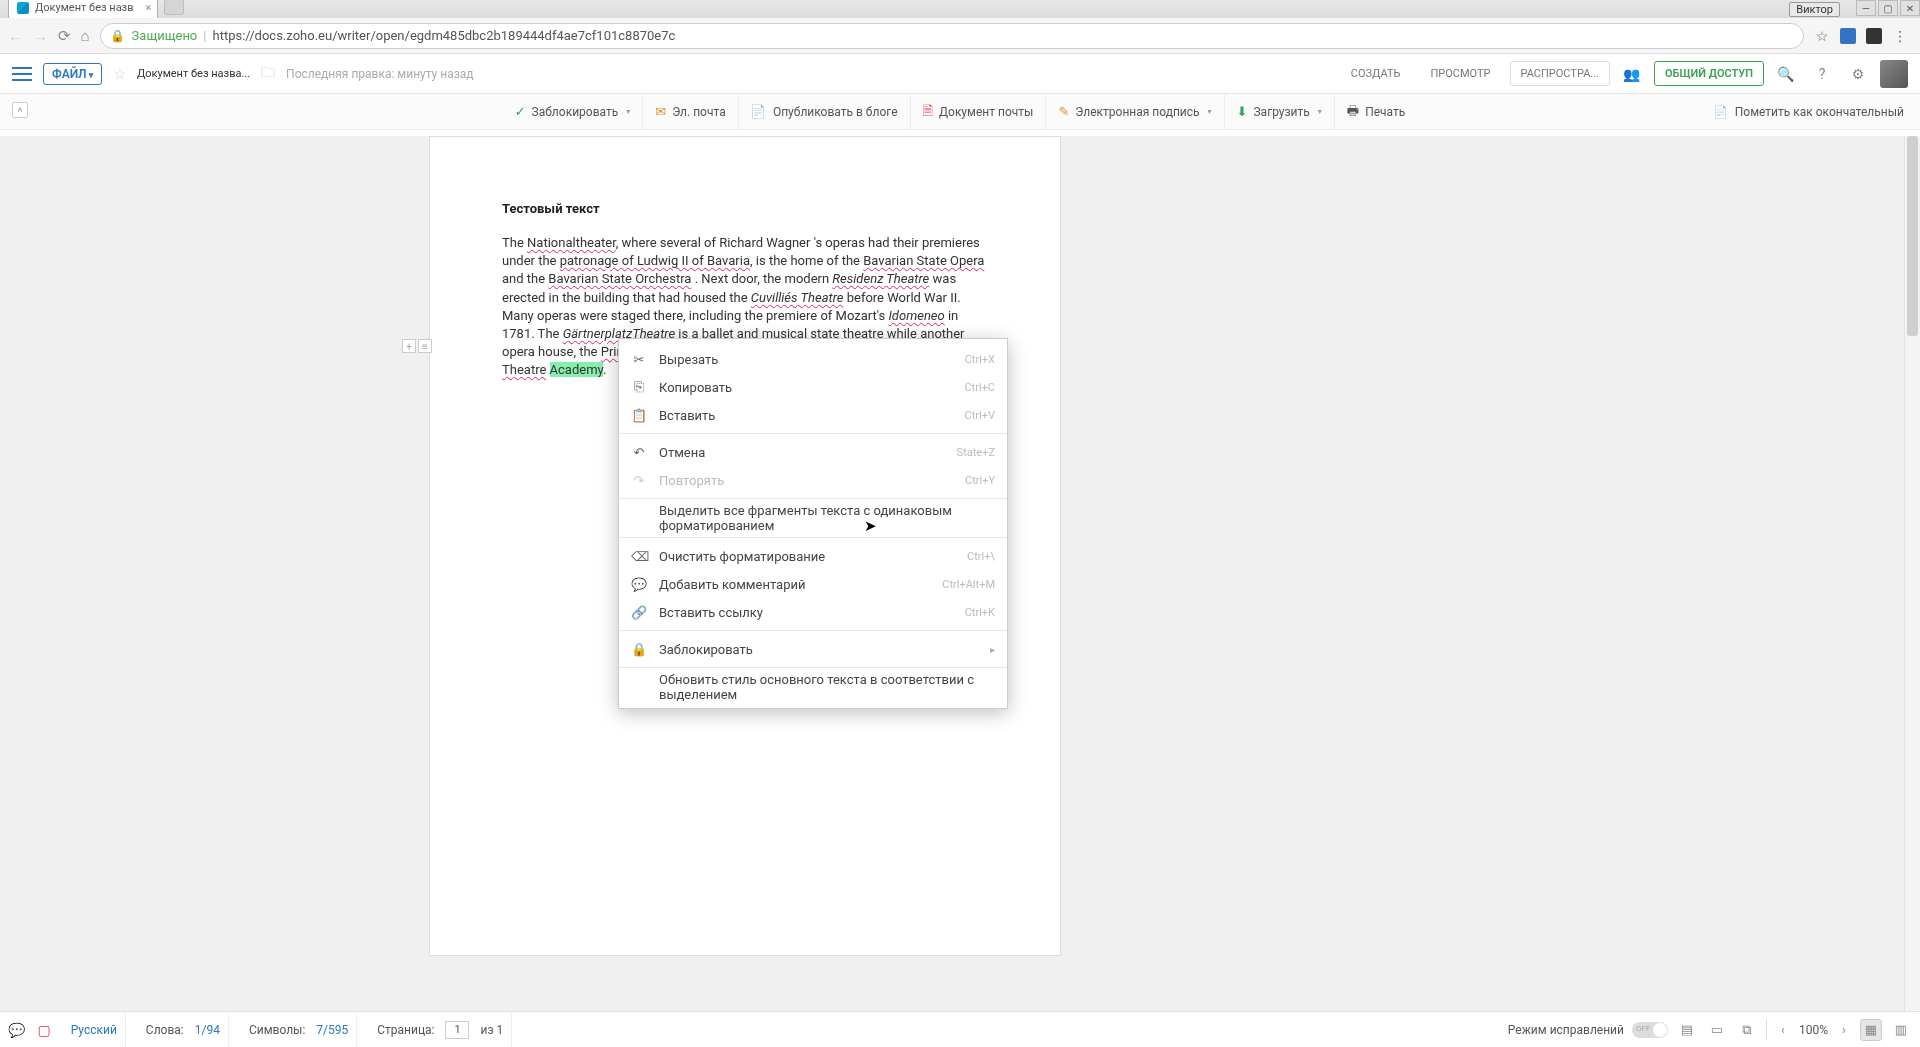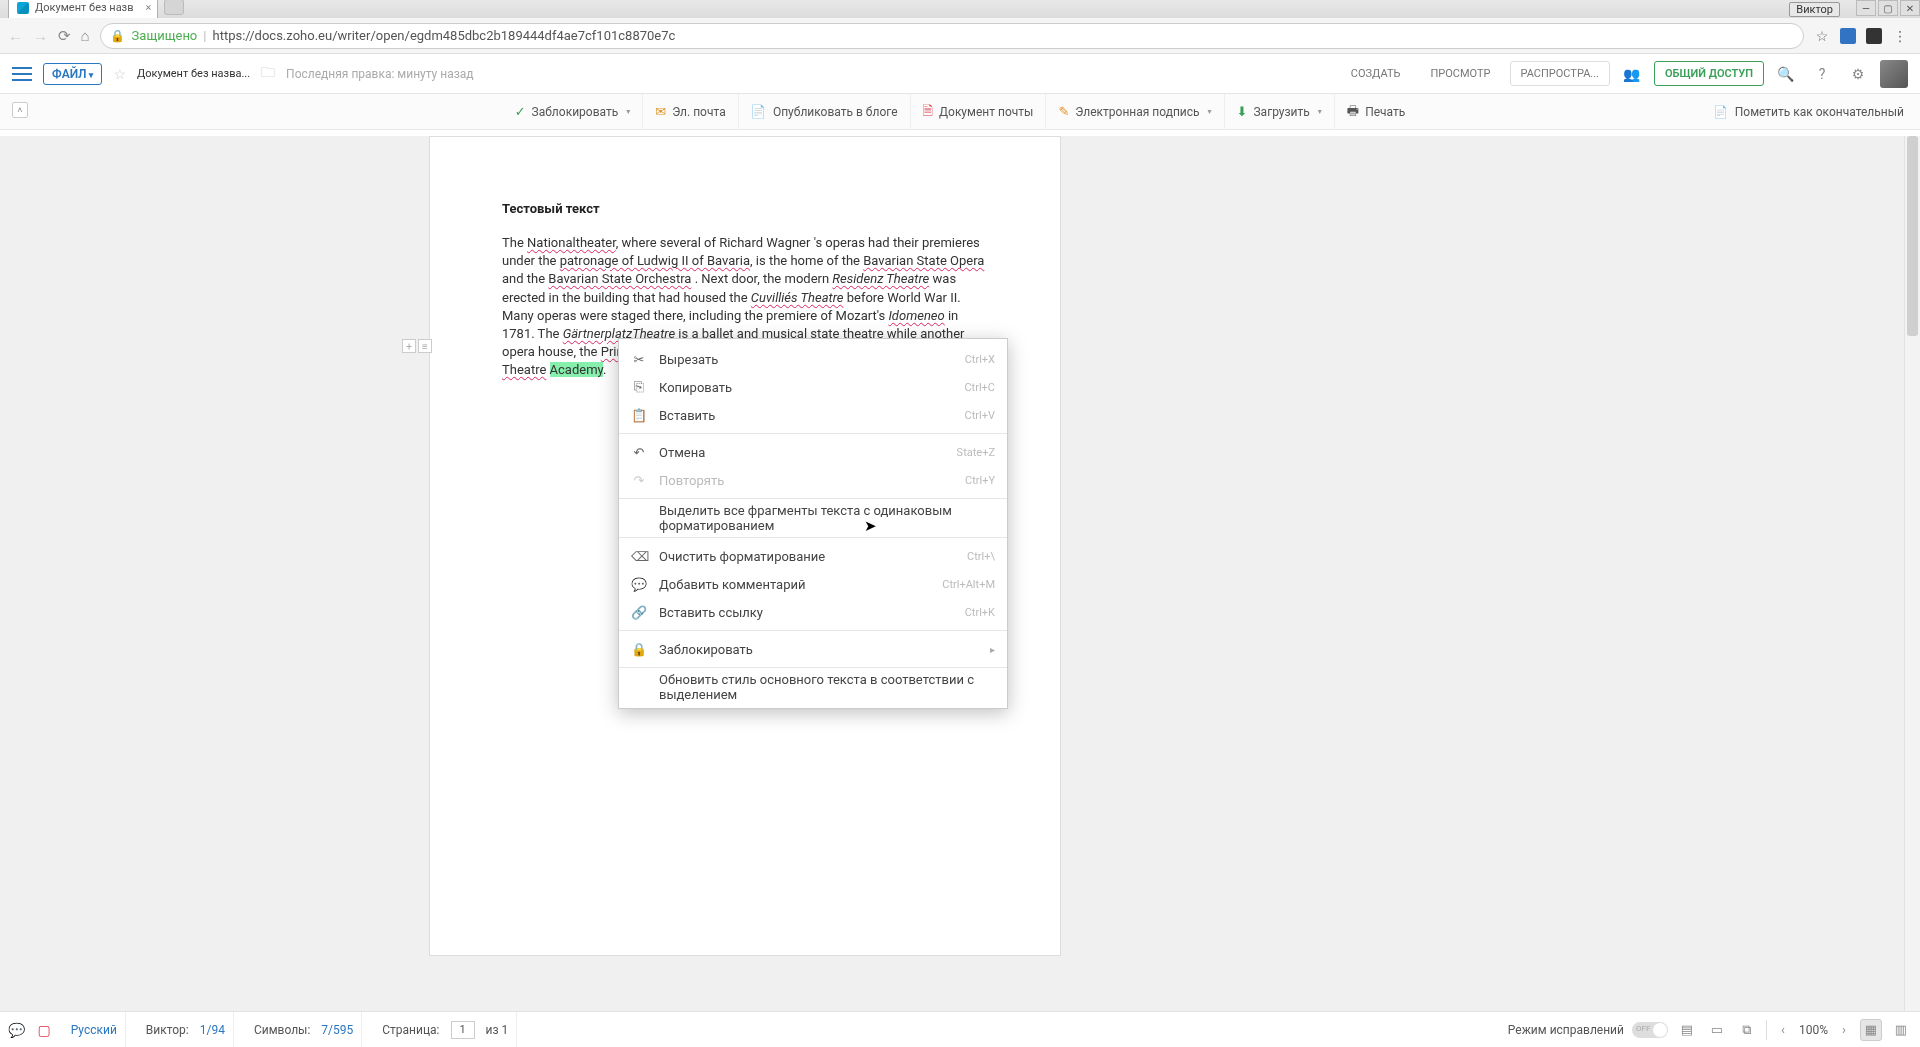--- a/index.html
+++ b/index.html
@@ -279,21 +279,21 @@
 <div class="vscroll">
     <div class="thumb"></div>
   </div>
 
 <div class="status-bar">
   <span class="sb-icon">💬</span>
   <span class="sb-icon" style="color:#d34">▢</span>
   <div class="sb-seg br">
       <span class="sb-val">Русский</span>
     </div>
-  <div class="sb-seg br"><span>Виктор:</span>&nbsp;<span class="sb-val">1/94</span></div>
+  <div class="sb-seg br"><span>Слова:</span>&nbsp;<span class="sb-val">1/94</span></div>
   <div class="sb-seg br"><span>Символы:</span>&nbsp;<span class="sb-val">7/595</span></div>
   <div class="sb-seg br">
     <span>Страница:</span>&nbsp;
     <span class="sb-input">1</span>&nbsp;
     <span>из 1</span>
   </div>
   <div class="sb-right">
     <span>Режим исправлений</span>
     <div class="toggle">
         <span class="toggle-lbl">OFF</span>

